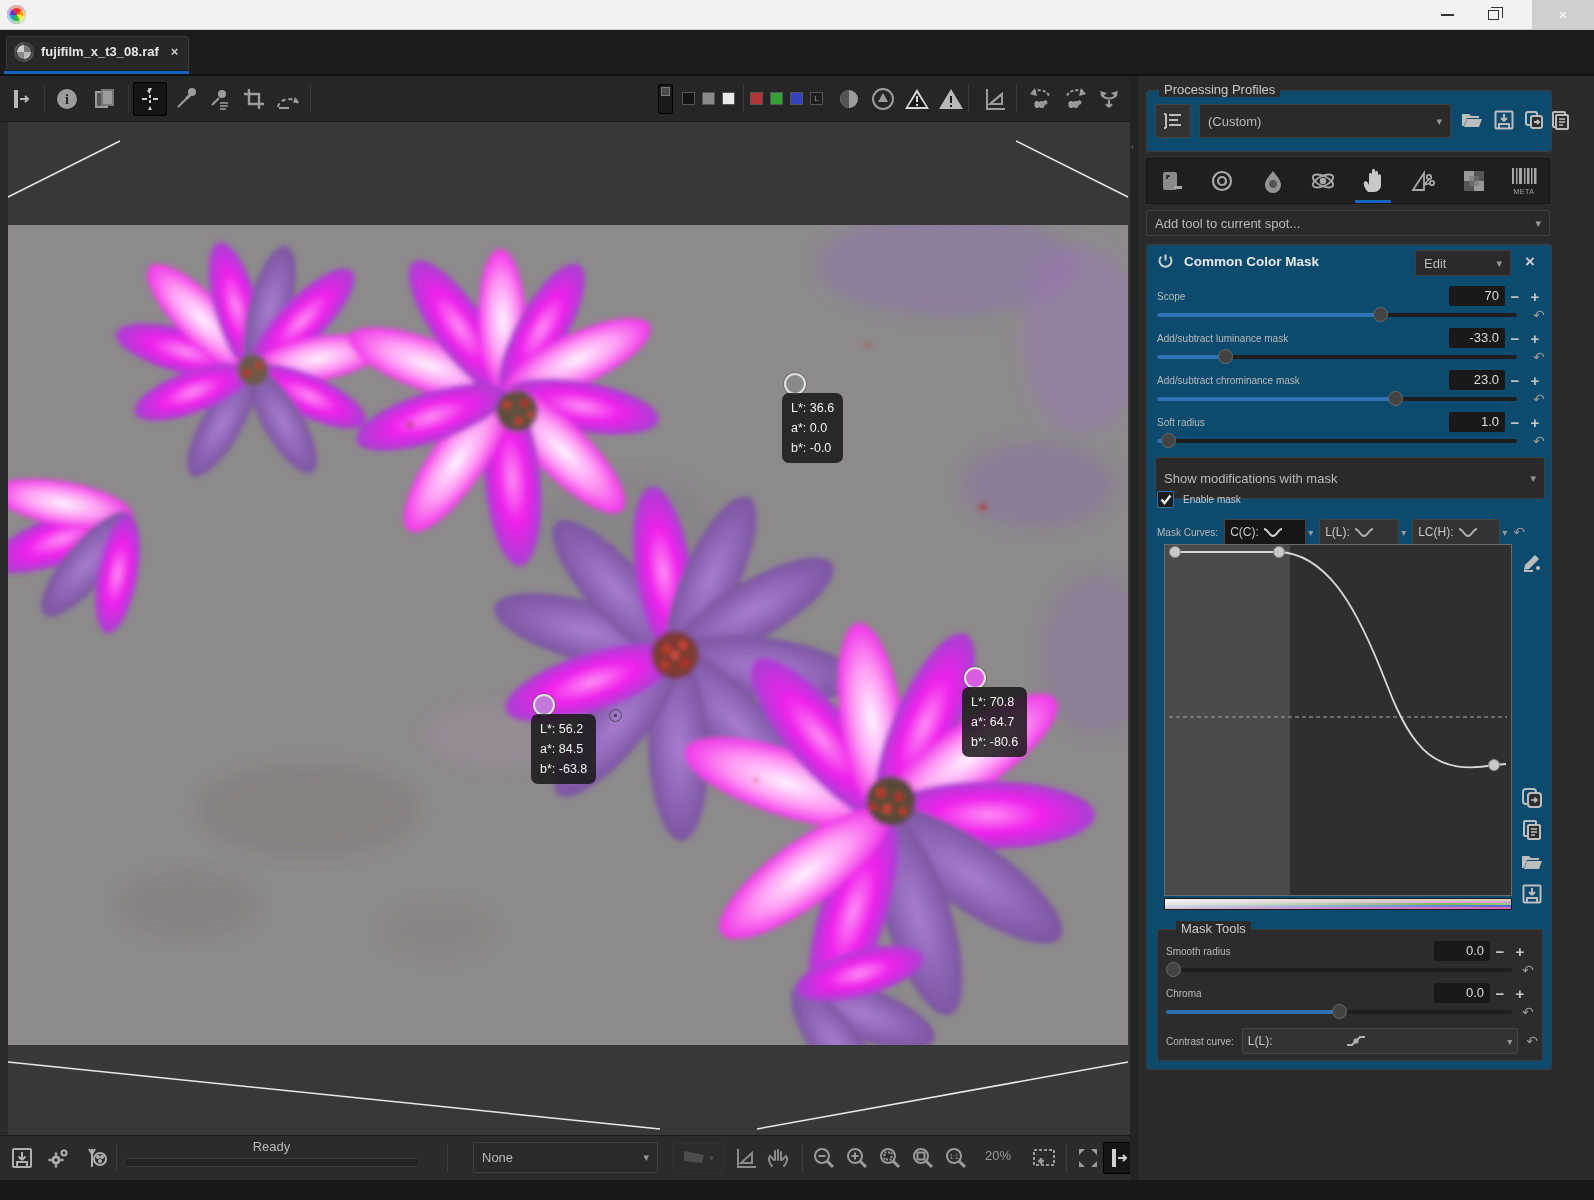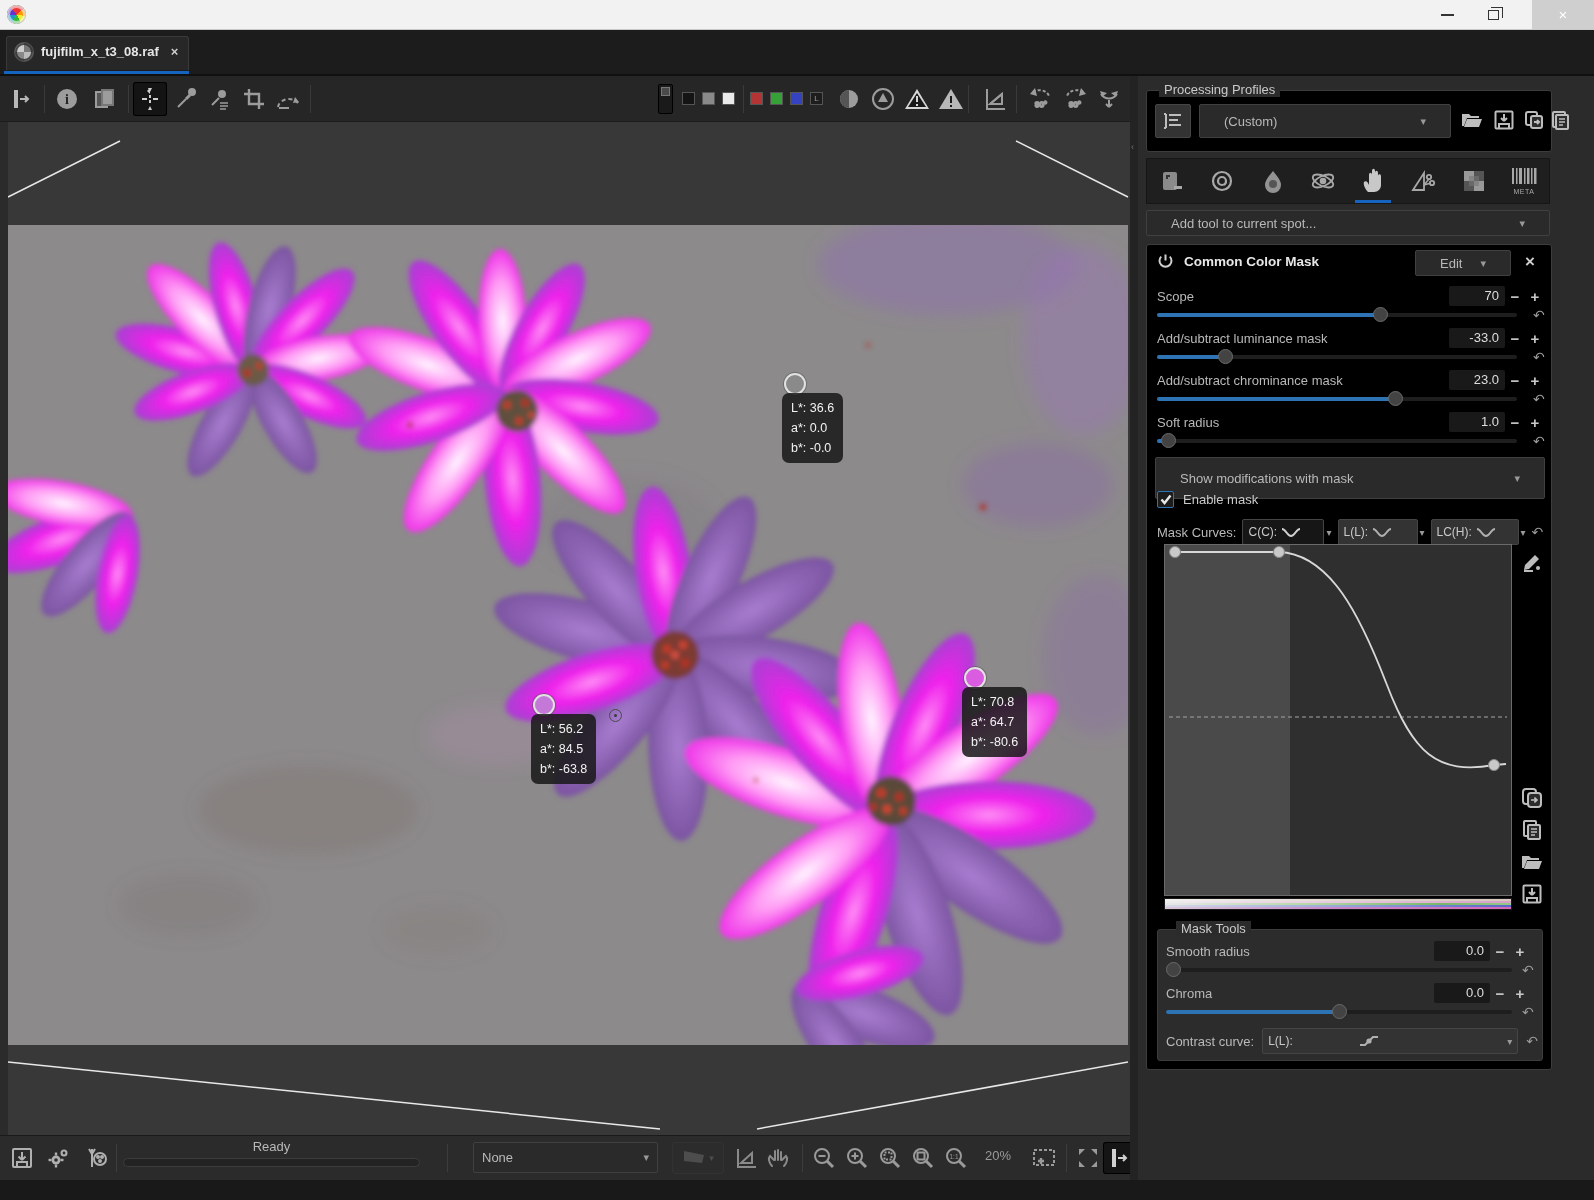--- a/index.html
+++ b/index.html
@@ -70,36 +70,36 @@
   .profile-select .arrow { margin-left:auto; color:#999; font-size:11px; }
   .zoom-pct { position:absolute; left:985px; top:12px; color:#9a9a9a; font-size:13px; }
   .bottom-strip { position:absolute; left:0; top:1180px; width:1594px; height:20px; background:#191919; }
 
   
   .splitter { position:absolute; left:1130px; top:76px; width:8px; height:1104px; background:#232323; }
   .splitter .chev { position:absolute; left:1px; top:66px; color:#777; font-size:9px; }
 
   
   .rpanel { position:absolute; left:1138px; top:76px; width:456px; height:1104px; background:#2b2b2b; }
-  .frame { position:absolute; border:1px solid #3d3d3d; border-radius:3px; background:#000000; }
+  .frame { position:absolute; border:1px solid #3d3d3d; border-radius:3px; background:#0c4a6e; }
   .frame-legend { position:absolute; top:-9px; left:12px; background:#2b2b2b; padding:0 5px; color:#c9c9c9; font-size:13px; }
   .iconbtn { display:flex; align-items:center; justify-content:center; color:#bdbdbd; }
   .select { background:#2a2a2a; border:1px solid #404040; border-radius:2px; display:flex; align-items:center;
-    padding:0 24px; color:#b9b9b9; font-size:13px; }
+    padding:0 8px; color:#b9b9b9; font-size:13px; }
   .select .arrow { margin-left:auto; color:#999; font-size:11px; }
 
   .tooltabs { position:absolute; left:8px; top:82px; width:404px; height:46px; background:#1f1f1f; border:1px solid #161616;
     display:flex; align-items:center; justify-content:space-around; }
   .ttab { position:relative; width:44px; height:44px; display:flex; align-items:center; justify-content:center; color:#a8a8a8; }
   .ttab.active:after { content:""; position:absolute; left:4px; bottom:0; width:36px; height:3px; background:#1565c0; }
   .meta-txt { font-size:7px; color:#a8a8a8; letter-spacing:.5px; text-align:center; }
 
   
   .phead { position:absolute; height:22px; display:flex; align-items:center; }
-  .plabel { color:#b9b9b9; font-size:13px; }
+  .plabel { color:#b9b9b9; font-size:10px; }
   .pvalue { background:#191919; color:#dedede; font-size:13px; height:20px; min-width:56px; text-align:right;
     padding:2px 6px 0 4px; border-radius:2px; }
   .pm { color:#c9c9c9; font-size:15px; font-weight:bold; width:20px; text-align:center; }
   .slider { position:absolute; height:16px; }
   .slider .track { position:absolute; left:0; right:0; top:6px; height:4px; background:#1e1e1e; border-radius:2px; }
   .slider .fill { position:absolute; left:0; top:6px; height:4px; background:#2e74b5; border-radius:2px; }
   .slider .knob { position:absolute; top:0; width:15px; height:15px; margin-left:-7px; border-radius:50%;
     background:#434343; border:1px solid #6a6a6a; }
   .reset { color:#9b9b9b; font-size:14px; }
 

